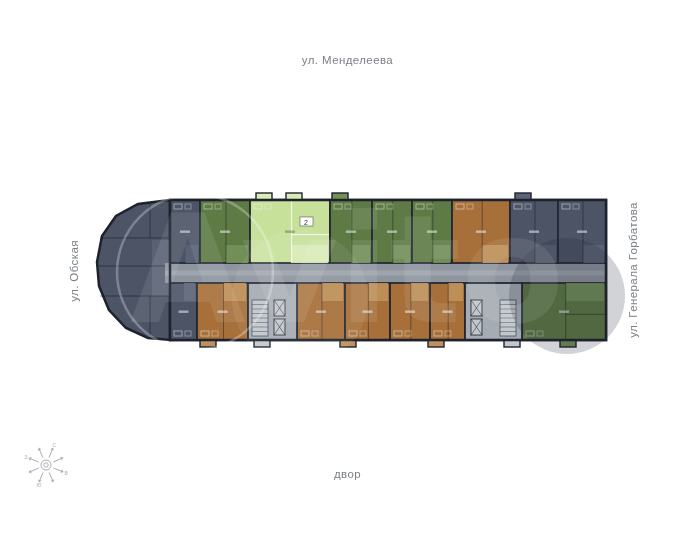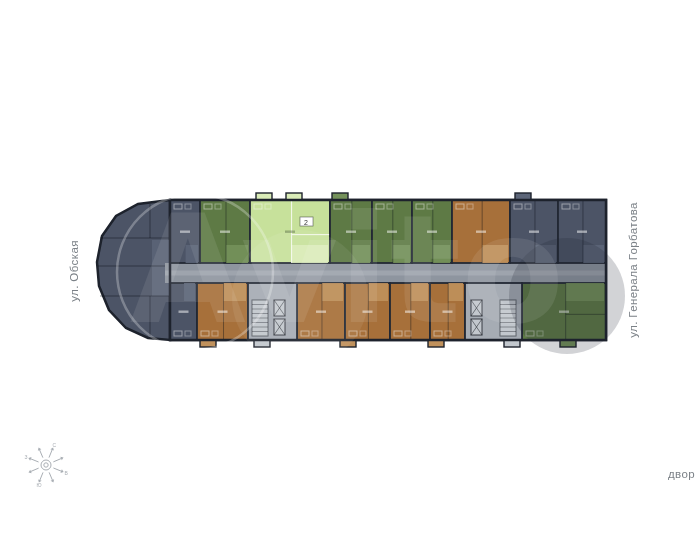--- a/index.html
+++ b/index.html
@@ -1,31 +1,32 @@
 <!DOCTYPE html>
 <html><head>
 <meta charset="utf-8">
 <style>
   html,body{margin:0;padding:0;background:#ffffff;}
   .canvas{position:relative;width:695px;height:540px;background:#ffffff;overflow:hidden;
           font-family:"Liberation Sans", sans-serif;}
   .street-label{position:absolute;color:#7b8187;font-size:11.5px;letter-spacing:.4px;
                 white-space:nowrap;}
   .street-top{left:0;right:0;top:54px;text-align:center;}
-  .street-bottom{left:0;right:0;top:468px;text-align:right;}
+  .street-bottom{left:0;right:0;top:468px;text-align:center;}
   .street-left{left:74px;top:271px;transform:translate(-50%,-50%) rotate(-90deg);}
   .street-right{left:633px;top:270px;transform:translate(-50%,-50%) rotate(-90deg);}
   svg{position:absolute;left:0;top:0;}
   #compass{left:22px;top:440px;}
 </style>
 </head>
 <body>
 
 <div class="canvas">
 
+  <div class="street-label street-top">ул. Менделеева</div>
 
   <div class="street-label street-left">ул. Обская</div>
 
   <div class="street-label street-right">ул. Генерала Горбатова</div>
 
   <div class="street-label street-bottom">двор</div>
 
   <svg id="plan" width="695" height="540" viewBox="0 0 695 540">
       <rect x="170" y="200" width="436" height="140" fill="#8e959f" stroke="#1d222c" stroke-width="2.5"></rect>
       <polygon points="170,200 138,204 116,216 102,236 97,262 99,286 109,310 126,328 148,338 170,340" fill="#4c5466" stroke="#1d222c" stroke-width="2.5"></polygon>

